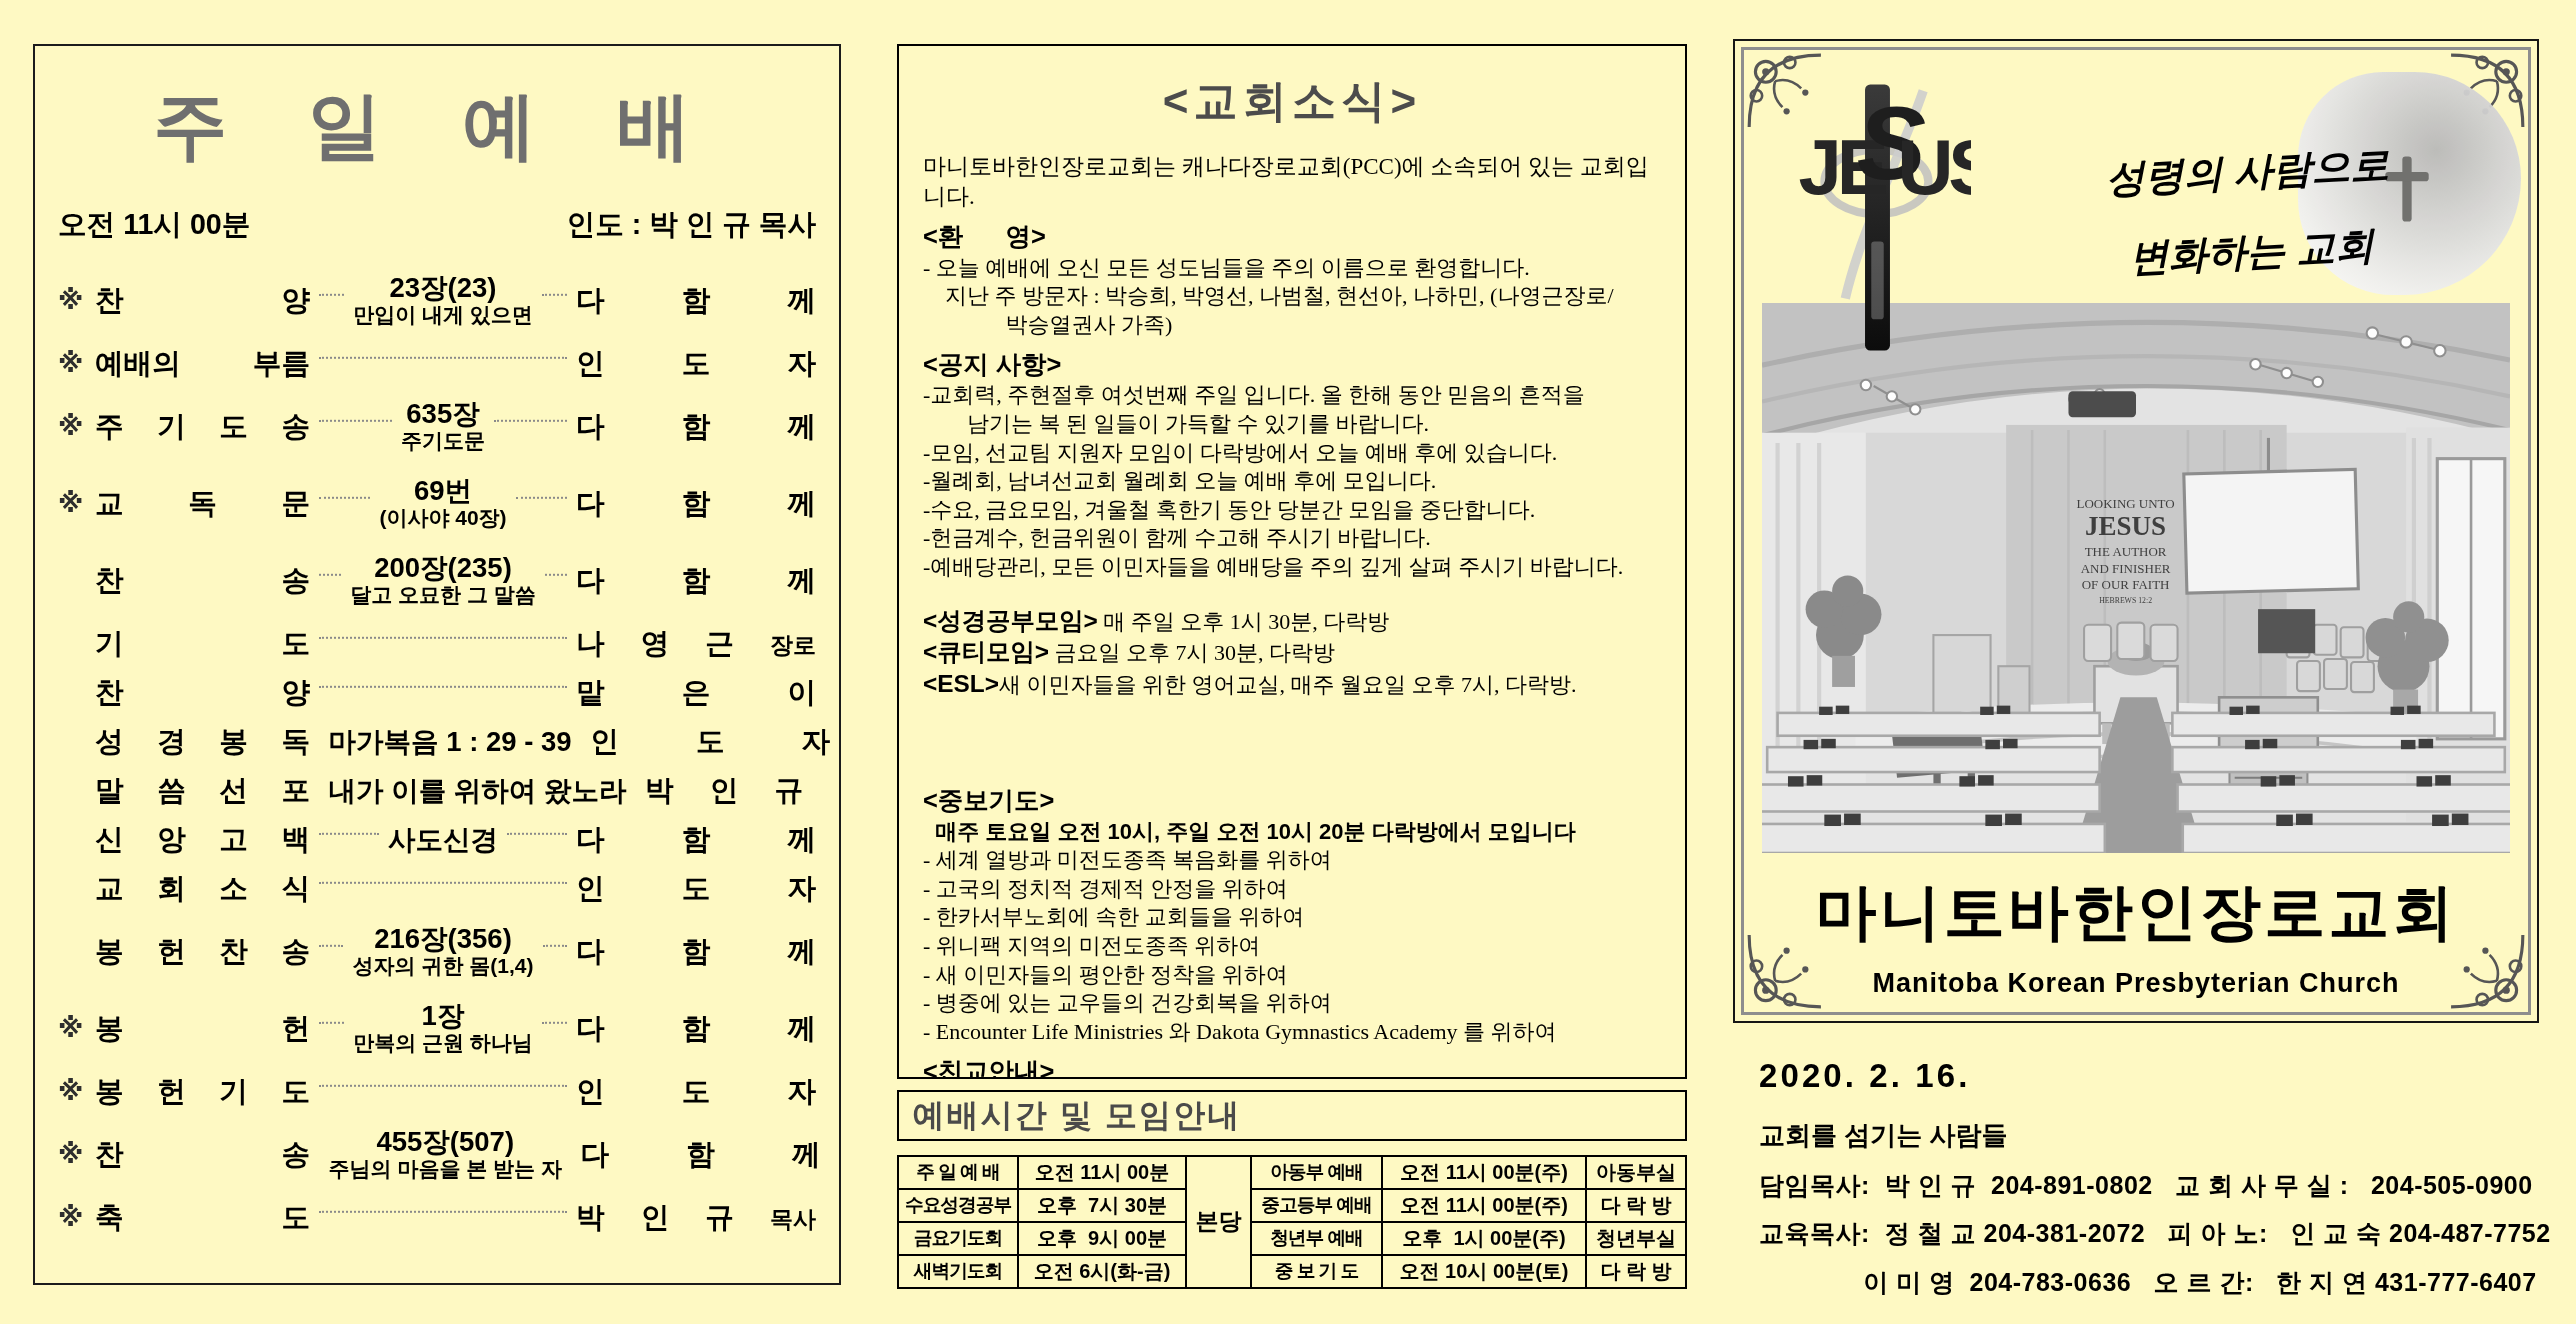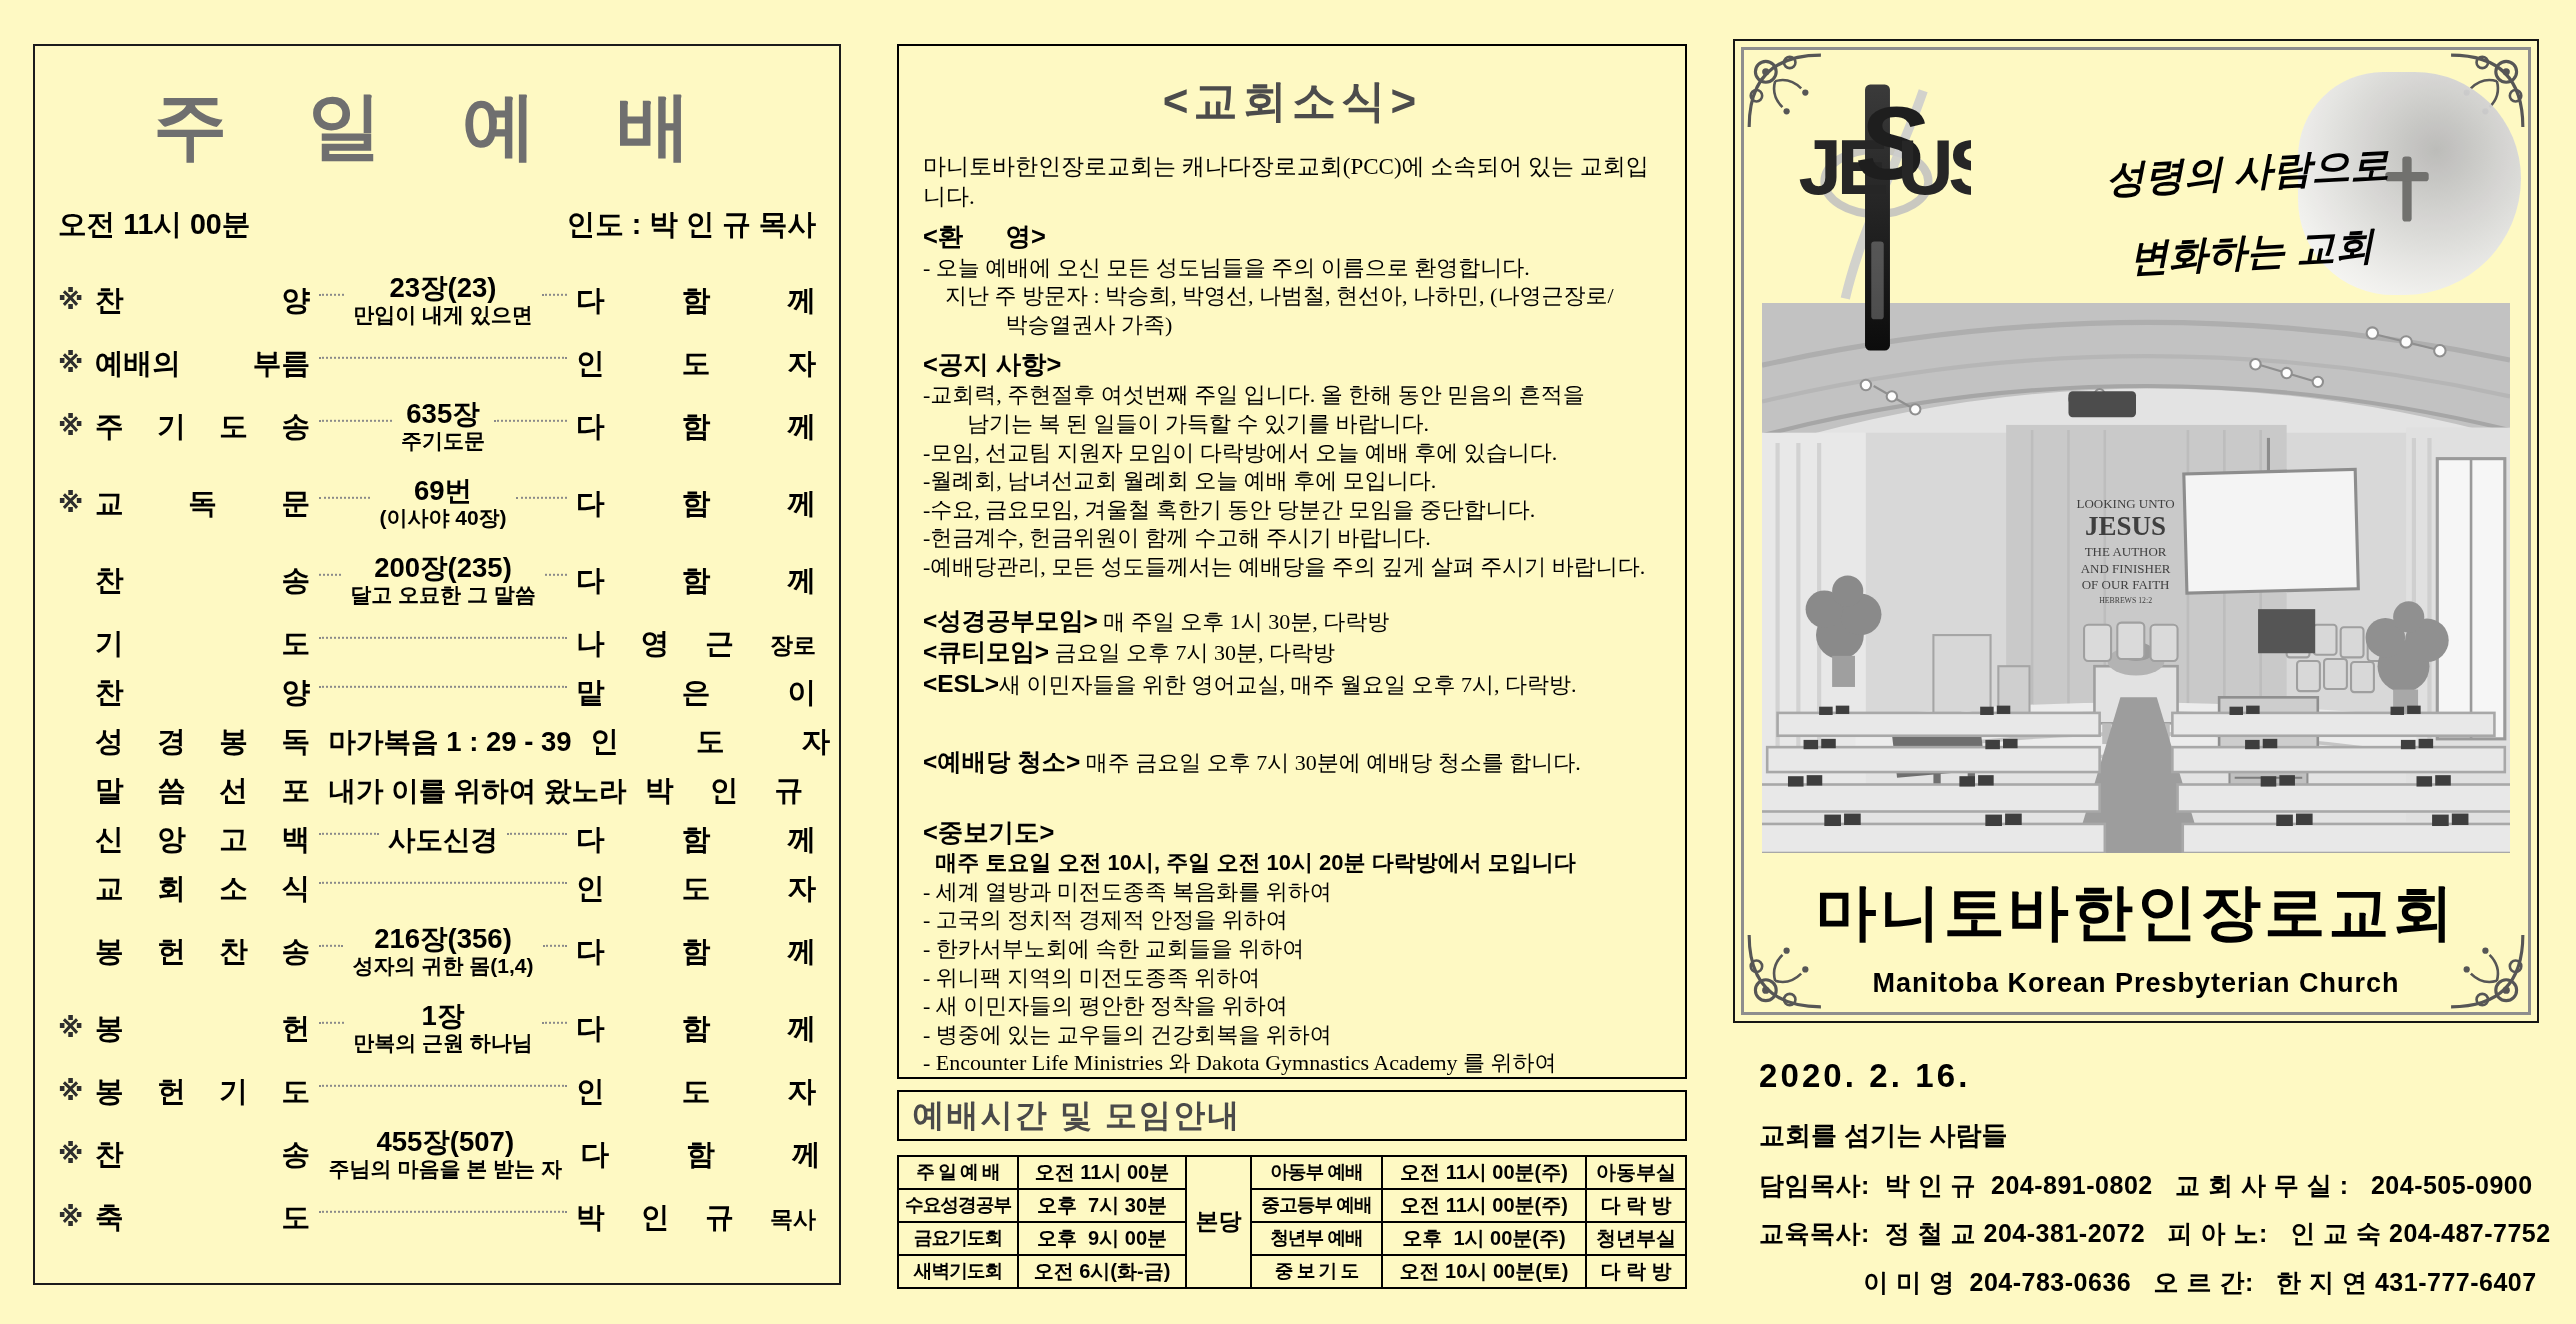--- a/index.html
+++ b/index.html
@@ -380,27 +380,26 @@
           <div class="news-line">- 오늘 예배에 오신 모든 성도님들을 주의 이름으로 환영합니다.</div>
           <div class="news-line">    지난 주 방문자 : 박승희, 박영선, 나범철, 현선아, 나하민, (나영근장로/</div>
           <div class="news-line">               박승열권사 가족)</div>
           <div class="news-heading">&lt;공지 사항&gt;</div>
           <div class="news-line">-교회력, 주현절후 여섯번째 주일 입니다. 올 한해 동안 믿음의 흔적을</div>
           <div class="news-line">        남기는 복 된 일들이 가득할 수 있기를 바랍니다.</div>
           <div class="news-line">-모임, 선교팀 지원자 모임이 다락방에서 오늘 예배 후에 있습니다.</div>
           <div class="news-line">-월례회, 남녀선교회 월례회 오늘 예배 후에 모입니다.</div>
           <div class="news-line">-수요, 금요모임, 겨울철 혹한기 동안 당분간 모임을 중단합니다.</div>
           <div class="news-line">-헌금계수, 헌금위원이 함께 수고해 주시기 바랍니다.</div>
-          <div class="news-line">-예배당관리, 모든 성도들께서는 예배당을 주의 깊게 살펴 주시기 바랍니다.</div>
+          <div class="news-line">-예배당관리, 모든 이민자들을 예배당을 주의 깊게 살펴 주시기 바랍니다.</div>
           <div class="news-gap" style="height: 23px;"></div>
           <div class="news-line"><span class="news-inline-head">&lt;성경공부모임&gt;</span><span> 매 주일 오후 1시 30분, 다락방</span></div>
           <div class="news-line"><span class="news-inline-head">&lt;큐티모임&gt;</span><span> 금요일 오후 7시 30분, 다락방</span></div>
           <div class="news-line"><span class="news-inline-head">&lt;ESL&gt;</span><span>새 이민자들을 위한 영어교실, 매주 월요일 오후 7시, 다락방.</span></div>
           <div class="news-gap" style="height: 46px;"></div>
-          <div class="news-line"><span class="news-inline-head">&lt;예배당 청소&gt;</span><span> 매주 금요일 오후 7시 30분에 예배당 청소를 합니다.</span></div>
           <div class="news-gap" style="height: 30px;"></div>
           <div class="news-heading">&lt;중보기도&gt;</div>
           <div class="news-line boldline">  매주 토요일 오전 10시, 주일 오전 10시 20분 다락방에서 모입니다</div>
           <div class="news-line">- 세계 열방과 미전도종족 복음화를 위하여</div>
           <div class="news-line">- 고국의 정치적 경제적 안정을 위하여</div>
           <div class="news-line">- 한카서부노회에 속한 교회들을 위하여</div>
           <div class="news-line">- 위니팩 지역의 미전도종족 위하여</div>
           <div class="news-line">- 새 이민자들의 평안한 정착을 위하여</div>
           <div class="news-line">- 병중에 있는 교우들의 건강회복을 위하여</div>
           <div class="news-line">- Encounter Life Ministries 와 Dakota Gymnastics Academy 를 위하여</div>

